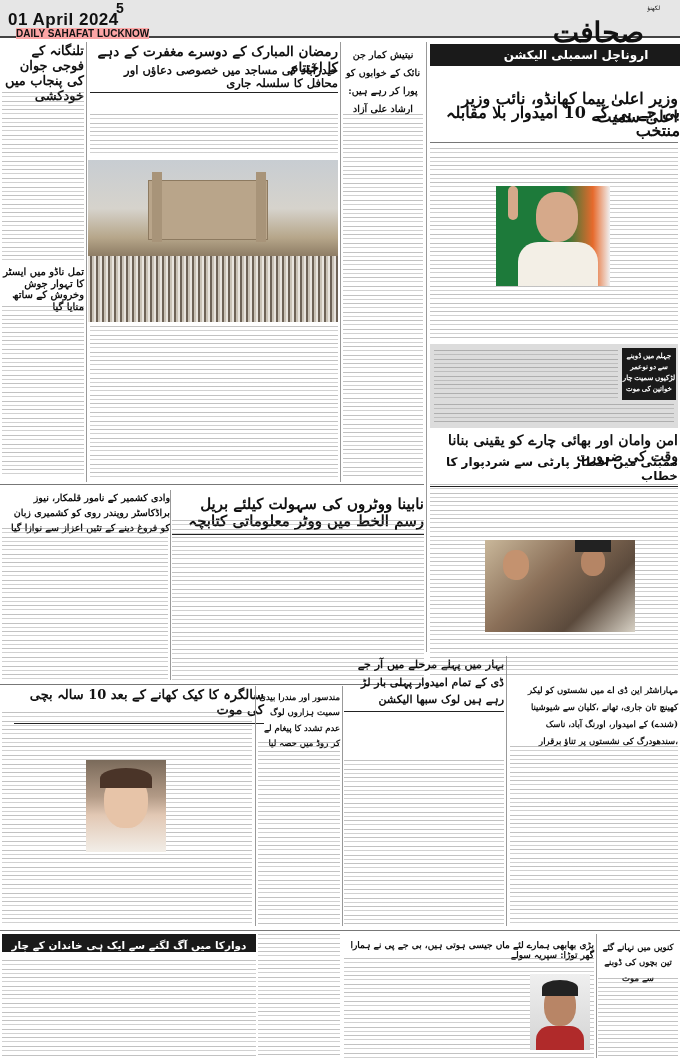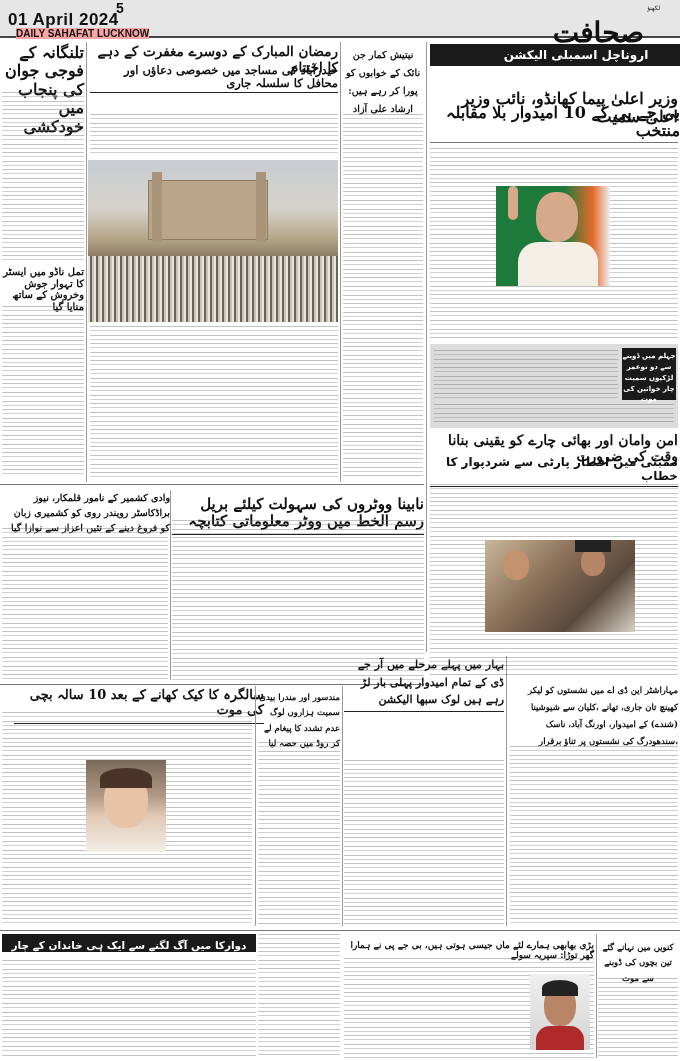--- a/index.html
+++ b/index.html
@@ -21,21 +21,21 @@
 </head>
 <body>
 
 <div class="abs header"></div>
 <div class="abs page-no">5</div>
 <div class="abs date">01 April 2024</div>
 <div class="abs paper-en">DAILY SAHAFAT LUCKNOW</div>
 <div class="abs masthead">صحافت</div>
 <div class="abs masthead-small">لکھنؤ</div>
 
-<div class="abs head" style="left:2px; top:44px; width:82px; font-size:16px;">تلنگانہ کے فوجی جوان کی پنجاب میں خودکشی</div>
+<div class="abs head" style="left:2px; top:44px; width:82px; font-size:13px;">تلنگانہ کے فوجی جوان کی پنجاب میں خودکشی</div>
 <div class="abs lines" style="left:2px; top:92px; width:82px; height:170px;"></div>
 <div class="abs head" style="left:2px; top:266px; width:82px; font-size:10px;">تمل ناڈو میں ایسٹر کا تہوار جوش وخروش کے ساتھ منایا گیا</div>
 <div class="abs lines" style="left:2px; top:306px; width:82px; height:172px;"></div>
 <div class="abs vrule" style="left:86px; top:42px; height:440px;"></div>
 
 <div class="abs head" style="left:90px; top:44px; width:248px; font-size:13.5px;">رمضان المبارک کے دوسرے مغفرت کے دہے کا اختتام</div>
 <div class="abs head" style="left:90px; top:64px; width:248px; font-size:11.5px; border-bottom:1px solid #222; padding-bottom:2px;">حیدرآباد کی مساجد میں خصوصی دعاؤں اور محافل کا سلسلہ جاری</div>
 <div class="abs lines" style="left:90px; top:114px; width:248px; height:42px;"></div>
 <div class="abs photo" style="left:88px; top:160px; width:250px; height:162px; background: linear-gradient(to bottom, #c8cdd2 0%, #d6d3cc 30%, #b6a68a 48%, #8b7a62 60%, #6d6257 100%);">
   <div style="position:absolute; left:60px; top:20px; width:120px; height:60px; background:#b9a58a; border:1px solid #8d7a60;"></div>
@@ -54,21 +54,21 @@
 <div class="abs head" style="left:432px; top:104px; width:248px; font-size:16px;">بی جے پی کے 10 امیدوار بلا مقابلہ منتخب</div>
 <div class="abs hrule" style="left:430px; top:142px; width:248px;"></div>
 <div class="abs lines" style="left:430px; top:148px; width:248px; height:192px;"></div>
 <div class="abs photo" style="left:496px; top:186px; width:114px; height:100px; background: linear-gradient(90deg, #1d7a3a 0 60%, #e66a2c 85%, #f0f0f0 100%);">
   <div style="position:absolute; left:40px; top:6px; width:42px; height:50px; border-radius:45%; background:#d6a98a;"></div>
   <div style="position:absolute; left:22px; top:56px; width:80px; height:44px; background:#f3efe6; border-radius:20px 20px 0 0;"></div>
   <div style="position:absolute; left:12px; top:0; width:10px; height:34px; background:#d6a98a; border-radius:5px;"></div>
 </div>
 
 <div class="abs" style="left:430px; top:344px; width:248px; height:84px; background:#dcdcdc;"></div>
-<div class="abs banner-black" style="left:622px; top:348px; width:54px; height:52px; font-size:7px; line-height:1.55; padding-top:3px;">جہلم میں ڈوبنے سے دو نوعمر لڑکیوں سمیت چار خواتین کی موت</div>
+<div class="abs banner-black" style="left:622px; top:348px; width:54px; height:52px; font-size:7px; line-height:1.55; padding-top:3px;font-family:Liberation Serif, serif;">جہلم میں ڈوبنے سے دو نوعمر لڑکیوں سمیت چار خواتین کی موت</div>
 <div class="abs lines" style="left:434px; top:350px; width:184px; height:52px;"></div>
 <div class="abs lines" style="left:434px; top:404px; width:240px; height:20px;"></div>
 
 <div class="abs head" style="left:430px; top:432px; width:248px; font-size:14px;">امن وامان اور بھائی چارے کو یقینی بنانا وقت کی ضرورت</div>
 <div class="abs head" style="left:430px; top:456px; width:248px; font-size:12px; font-family:'DejaVu Sans', sans-serif; border-bottom:1px solid #222; padding-bottom:2px;">ممبئی میں افطار پارٹی سے شردپوار کا خطاب</div>
 <div class="abs lines" style="left:430px; top:484px; width:248px; height:160px;"></div>
 <div class="abs photo" style="left:485px; top:540px; width:150px; height:92px; background: linear-gradient(135deg, #c9b79a 0%, #8a6f58 40%, #5b4a3c 70%, #d8d2c6 100%);">
   <div style="position:absolute; left:18px; top:10px; width:26px; height:30px; border-radius:45%; background:#c4926f;"></div>
   <div style="position:absolute; left:96px; top:8px; width:24px; height:28px; border-radius:45%; background:#b58565;"></div>
   <div style="position:absolute; left:90px; top:0; width:36px; height:12px; background:#222;"></div>

